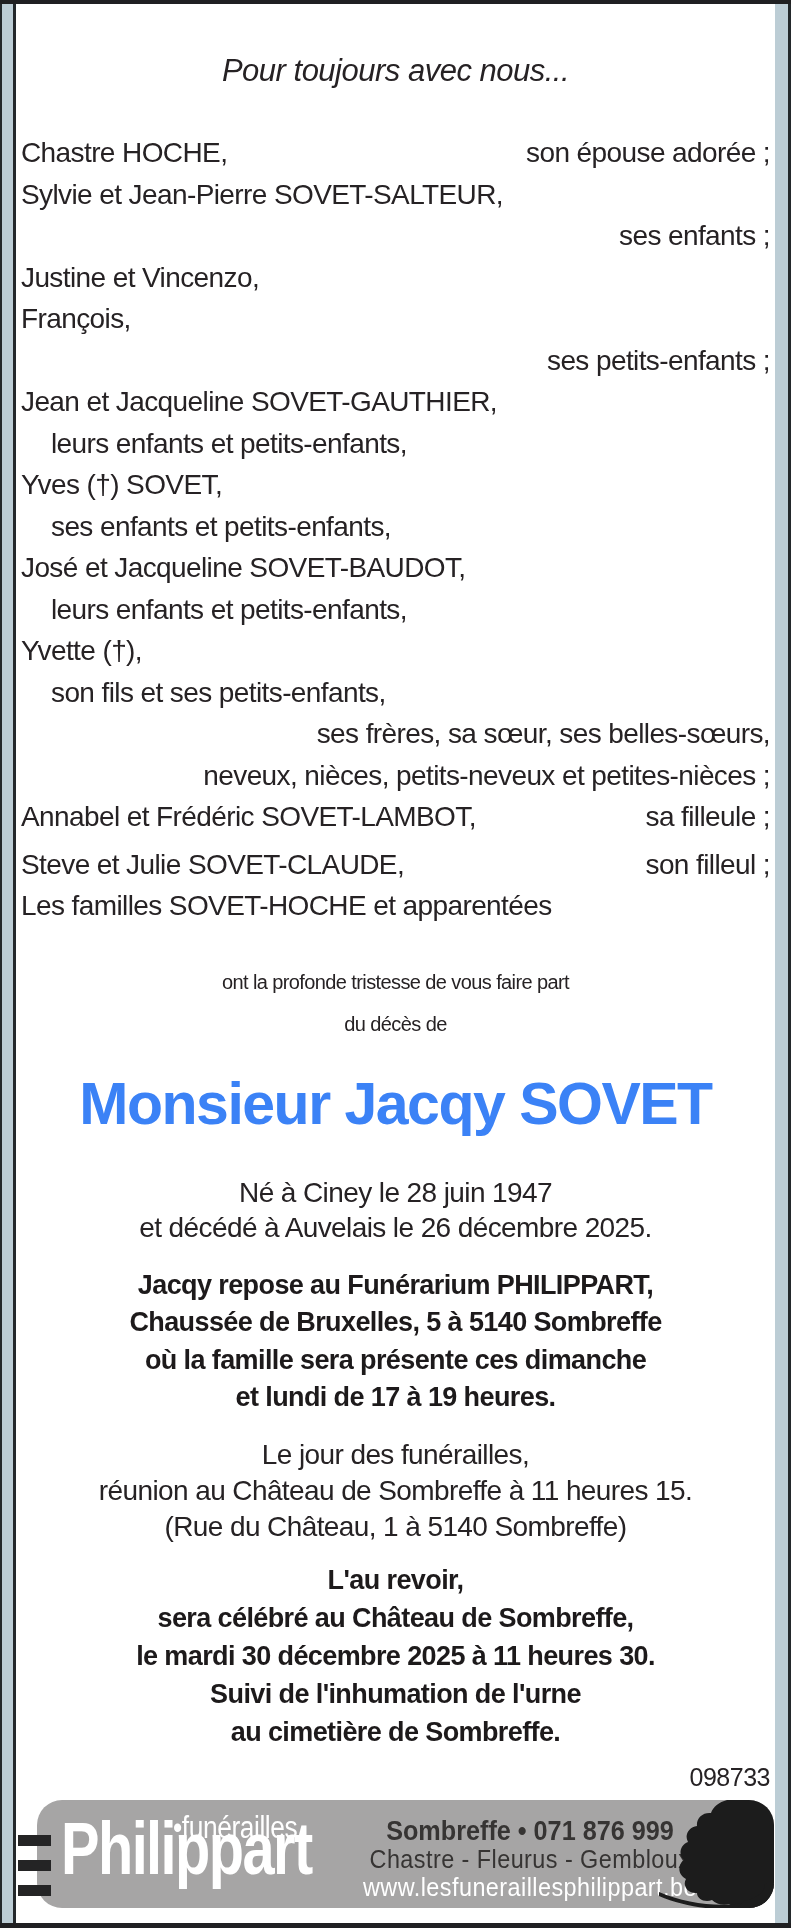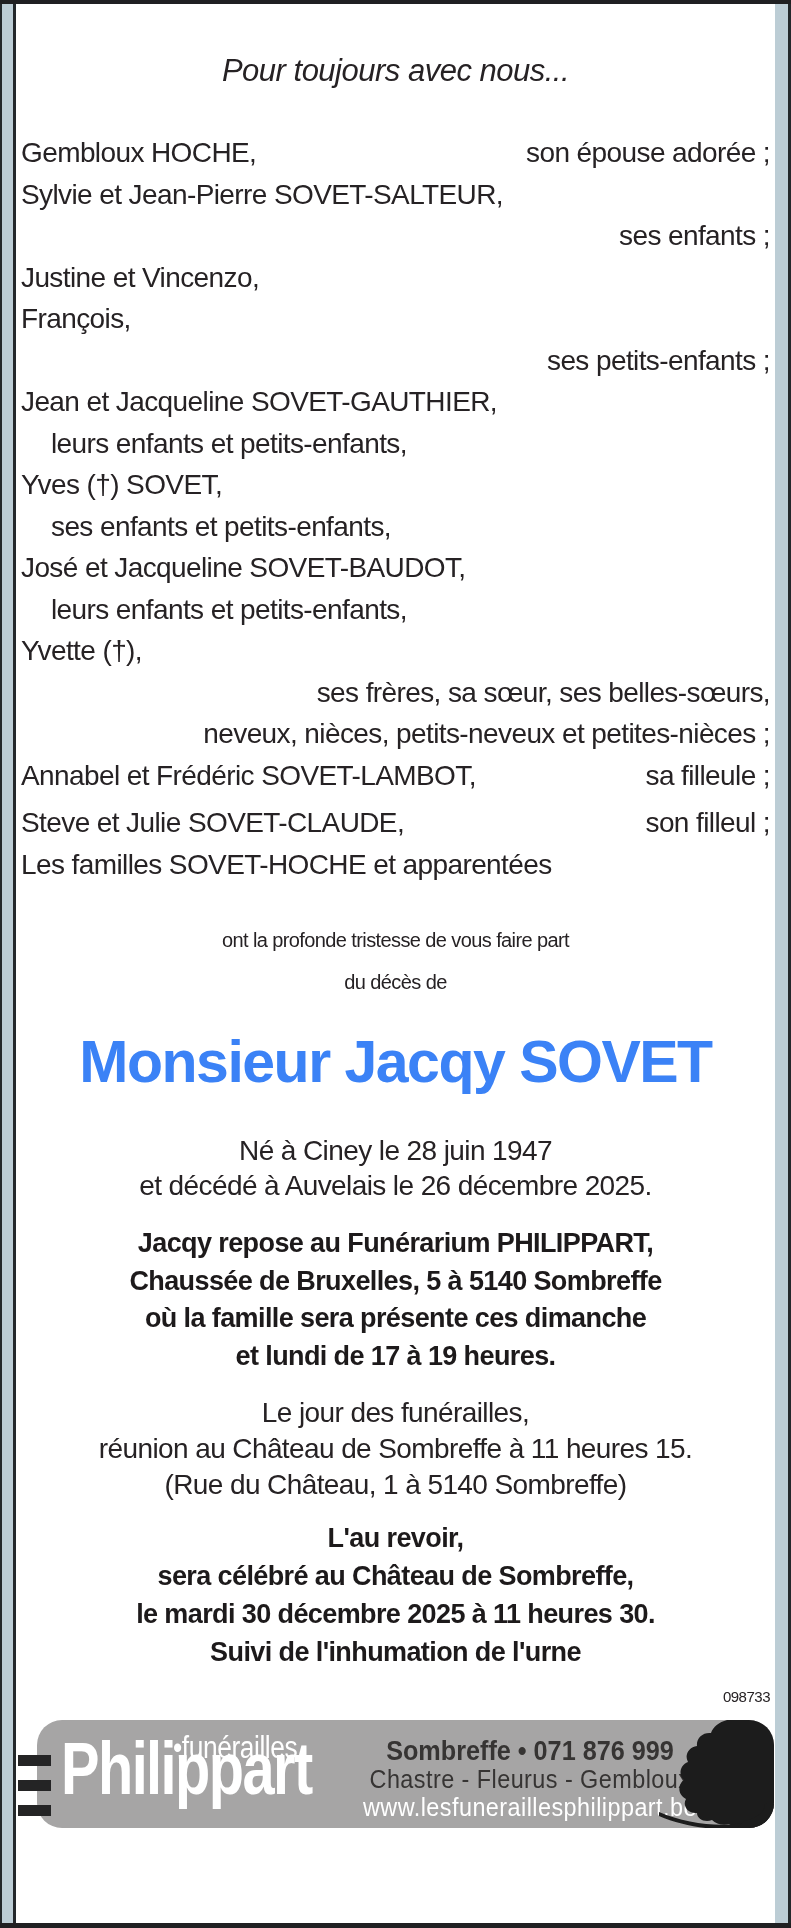--- a/index.html
+++ b/index.html
@@ -31,21 +31,21 @@
   .fline.gap{margin-top:6px;}
 
   .announce{margin:34px 0 0;text-align:center;font-size:20px;line-height:42px;letter-spacing:-0.6px;}
   .deceased-name{margin:26px 0 0;text-align:center;font-size:59px;line-height:66px;font-weight:bold;
     letter-spacing:-1.5px;color:#3b82f6;}
   .birth{margin:38px 0 0;text-align:center;font-size:28px;line-height:35px;letter-spacing:-0.6px;}
   .wake{margin:22px 0 0;text-align:center;font-size:27px;line-height:37.5px;font-weight:bold;letter-spacing:-0.6px;color:#1d1a1b;}
   .funeral{margin:20px 0 0;text-align:center;font-size:28px;line-height:36px;letter-spacing:-0.6px;}
   .farewell{margin:16px 0 0;text-align:center;font-size:27px;line-height:38px;font-weight:bold;letter-spacing:-0.6px;color:#1d1a1b;}
   .burial{margin:0;text-align:center;font-size:27px;line-height:38.5px;font-weight:bold;letter-spacing:-0.6px;color:#1d1a1b;}
-  .ref{margin:12px 0 0;text-align:right;font-size:15px;line-height:26px;letter-spacing:-0.5px;}
+  .ref{margin:12px 0 0;text-align:right;font-size:25px;line-height:26px;letter-spacing:-0.5px;}
 
   
   .footer{position:relative;margin-top:10px;height:108px;}
   .band{position:relative;margin:0 -4px 0 16px;height:108px;background:#a6a5a5;border-radius:25px;overflow:hidden;text-align:center;}
   .logo-bar{position:absolute;left:-3px;width:33px;height:11px;background:#242425;z-index:3;}
   .logo-bar.b1{top:35px;} .logo-bar.b2{top:60px;} .logo-bar.b3{top:85px;}
   .brand-name{position:absolute;left:24px;top:6px;color:#ffffff;font-size:74px;font-weight:bold;
     letter-spacing:-2px;transform:scaleX(0.78);transform-origin:left top;white-space:nowrap;}
   .brand-top{position:absolute;left:136px;top:10px;color:#ffffff;font-size:31px;letter-spacing:-0.5px;
     transform:scaleX(0.85);transform-origin:left top;white-space:nowrap;}
@@ -63,35 +63,36 @@
   <div class="strip-left"></div>
   <div class="strip-right"></div>
   <div class="bar-bottom"></div>
 
   <div class="content">
 
     <p class="epigraph">Pour toujours avec nous...</p>
 
     <div class="family">
       <div class="fline split">
-        <span>Gembloux HOCHE,</span>
+        <span>Chastre HOCHE,</span>
         <span>son épouse adorée ;</span>
       </div>
       <div class="fline">Sylvie et Jean-Pierre SOVET-SALTEUR,</div>
       <div class="fline right">ses enfants ;</div>
       <div class="fline">Justine et Vincenzo,</div>
       <div class="fline">François,</div>
       <div class="fline right">ses petits-enfants ;</div>
       <div class="fline">Jean et Jacqueline SOVET-GAUTHIER,</div>
       <div class="fline indent">leurs enfants et petits-enfants,</div>
       <div class="fline">Yves (†) SOVET,</div>
       <div class="fline indent">ses enfants et petits-enfants,</div>
       <div class="fline">José et Jacqueline SOVET-BAUDOT,</div>
       <div class="fline indent">leurs enfants et petits-enfants,</div>
       <div class="fline">Yvette (†),</div>
+      <div class="fline indent">son fils et ses petits-enfants,</div>
       <div class="fline right">ses frères, sa sœur, ses belles-sœurs,</div>
       <div class="fline right">neveux, nièces, petits-neveux et petites-nièces ;</div>
       <div class="fline split">
         <span>Annabel et Frédéric SOVET-LAMBOT,</span>
         <span>sa filleule ;</span>
       </div>
       <div class="fline split gap">
         <span>Steve et Julie SOVET-CLAUDE,</span>
         <span>son filleul ;</span>
       </div>
@@ -124,20 +125,21 @@
     </div>
 
     <div class="farewell">
       <div>L'au revoir,</div>
       <div>sera célébré au Château de Sombreffe,</div>
       <div>le mardi 30 décembre 2025 à 11 heures 30.</div>
     </div>
 
     <div class="burial">
       <div>Suivi de l'inhumation de l'urne</div>
+      <div>au cimetière de Sombreffe.</div>
     </div>
 
     <div class="ref">098733</div>
 
     <div class="footer">
       <div class="logo-bar b1"></div>
       <div class="logo-bar b2"></div>
       <div class="logo-bar b3"></div>
       <div class="band">
         <div class="brand-top">•funérailles</div>

